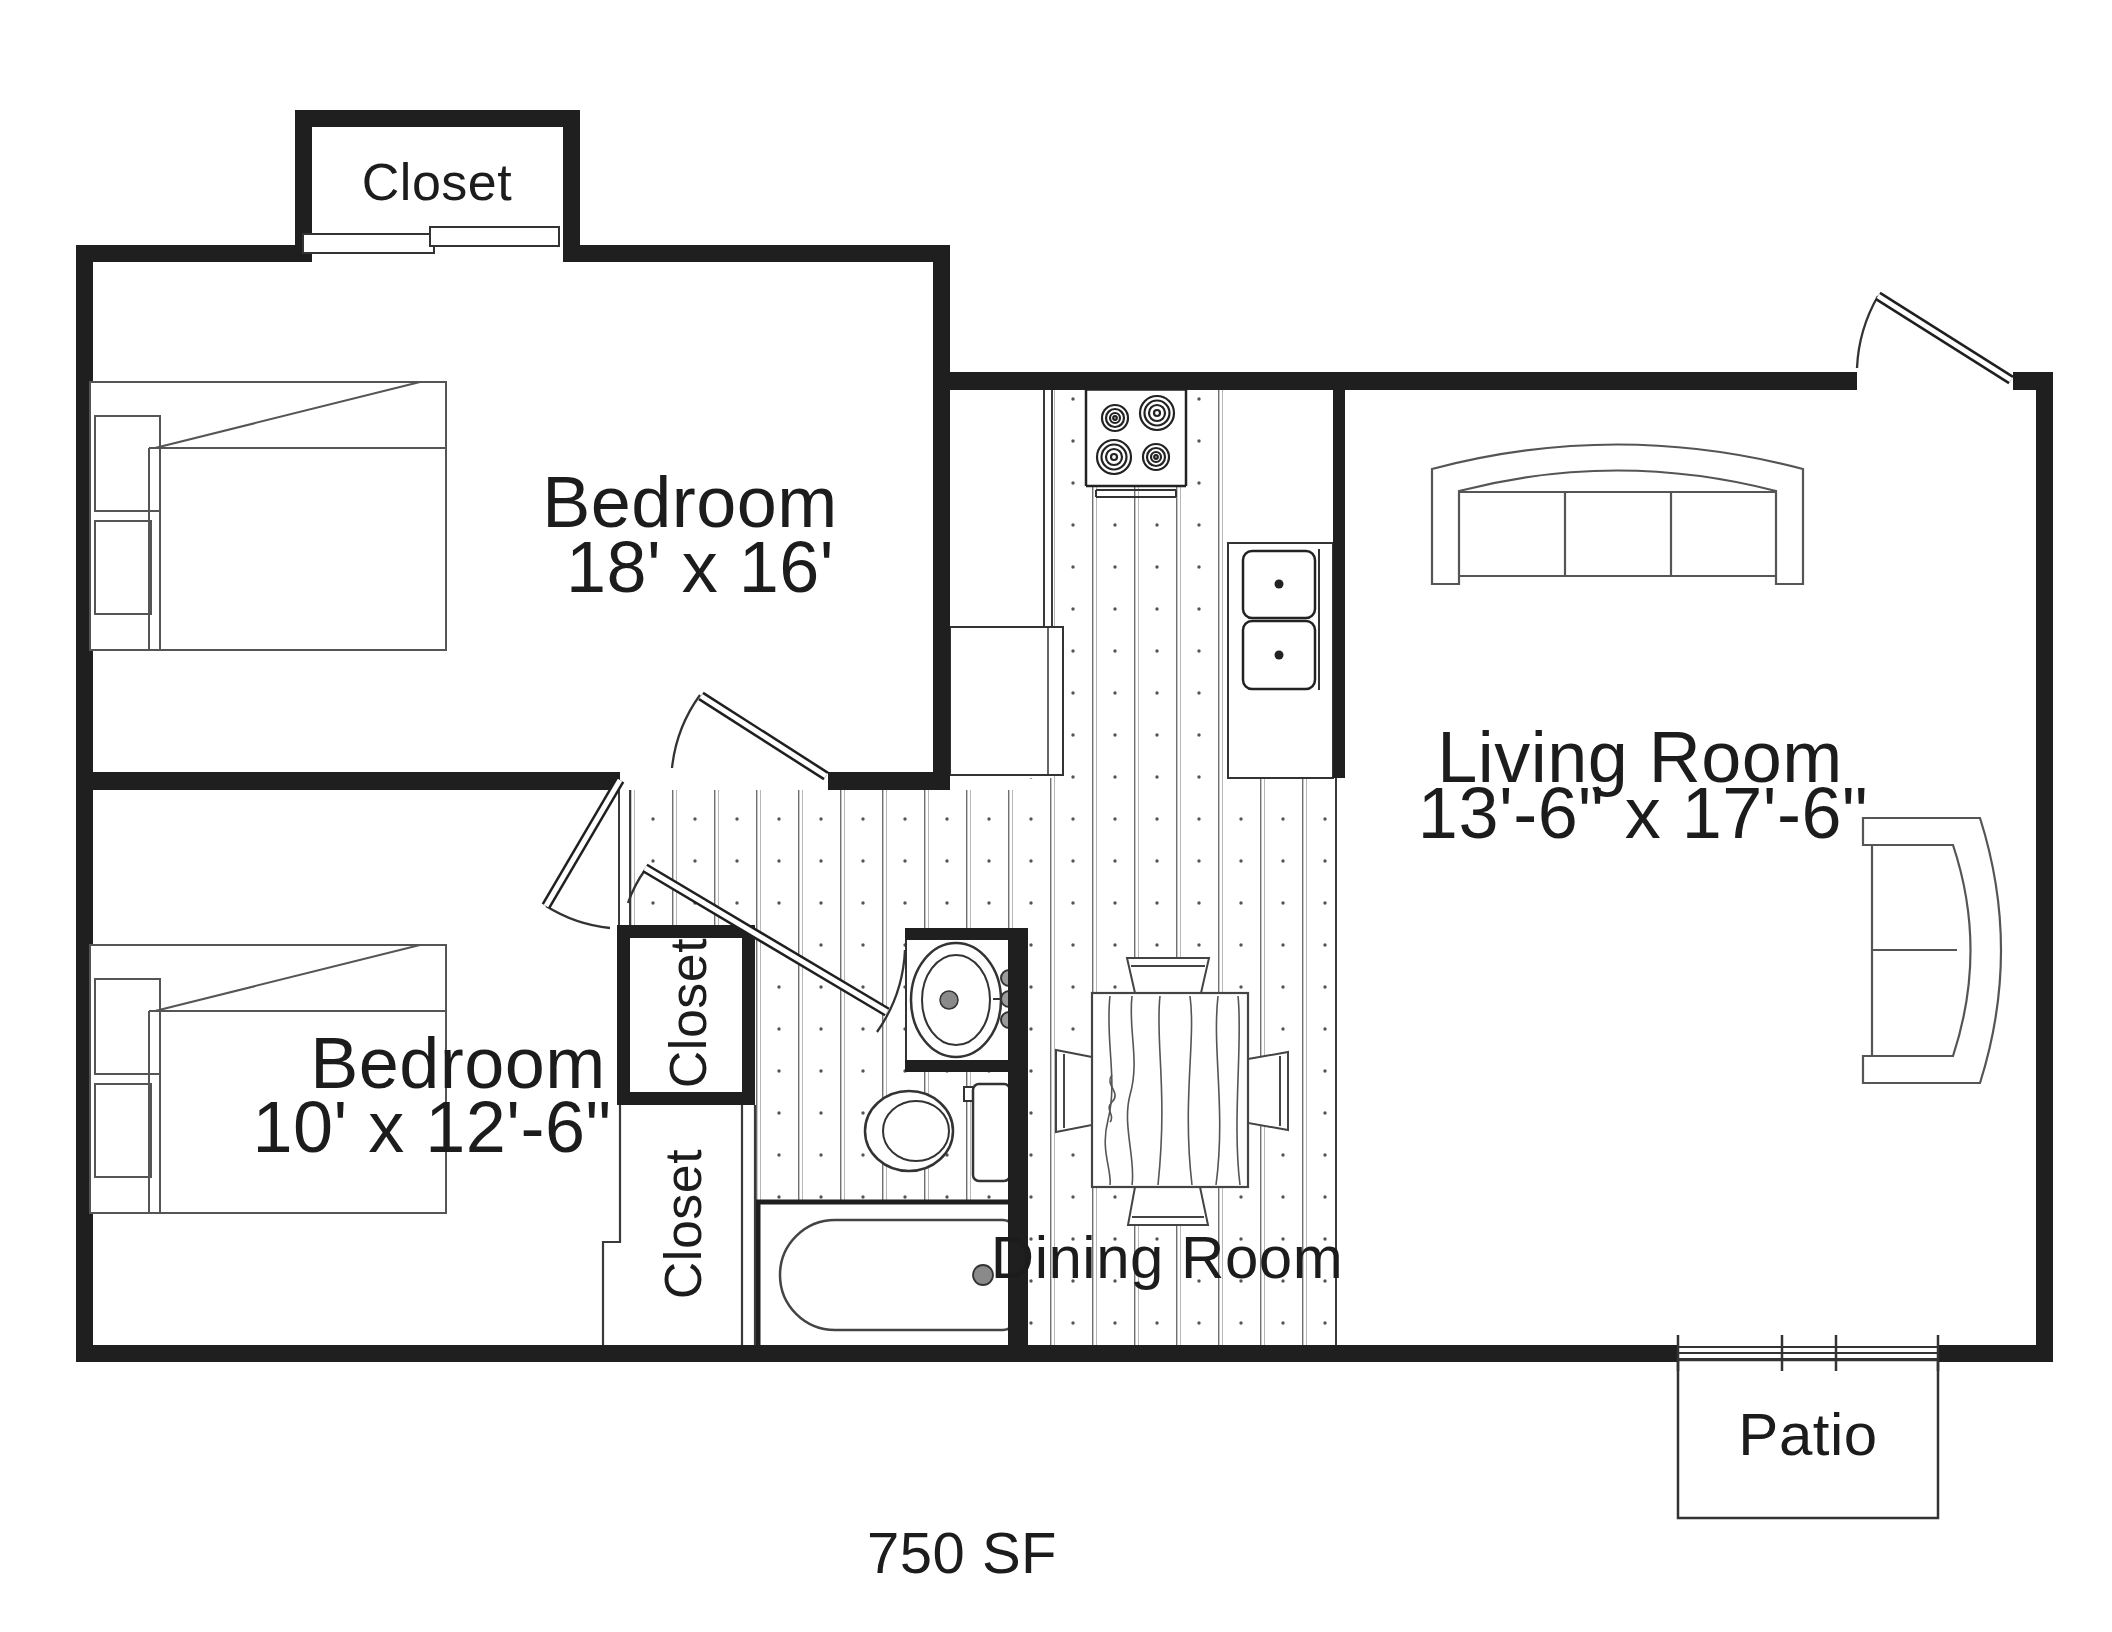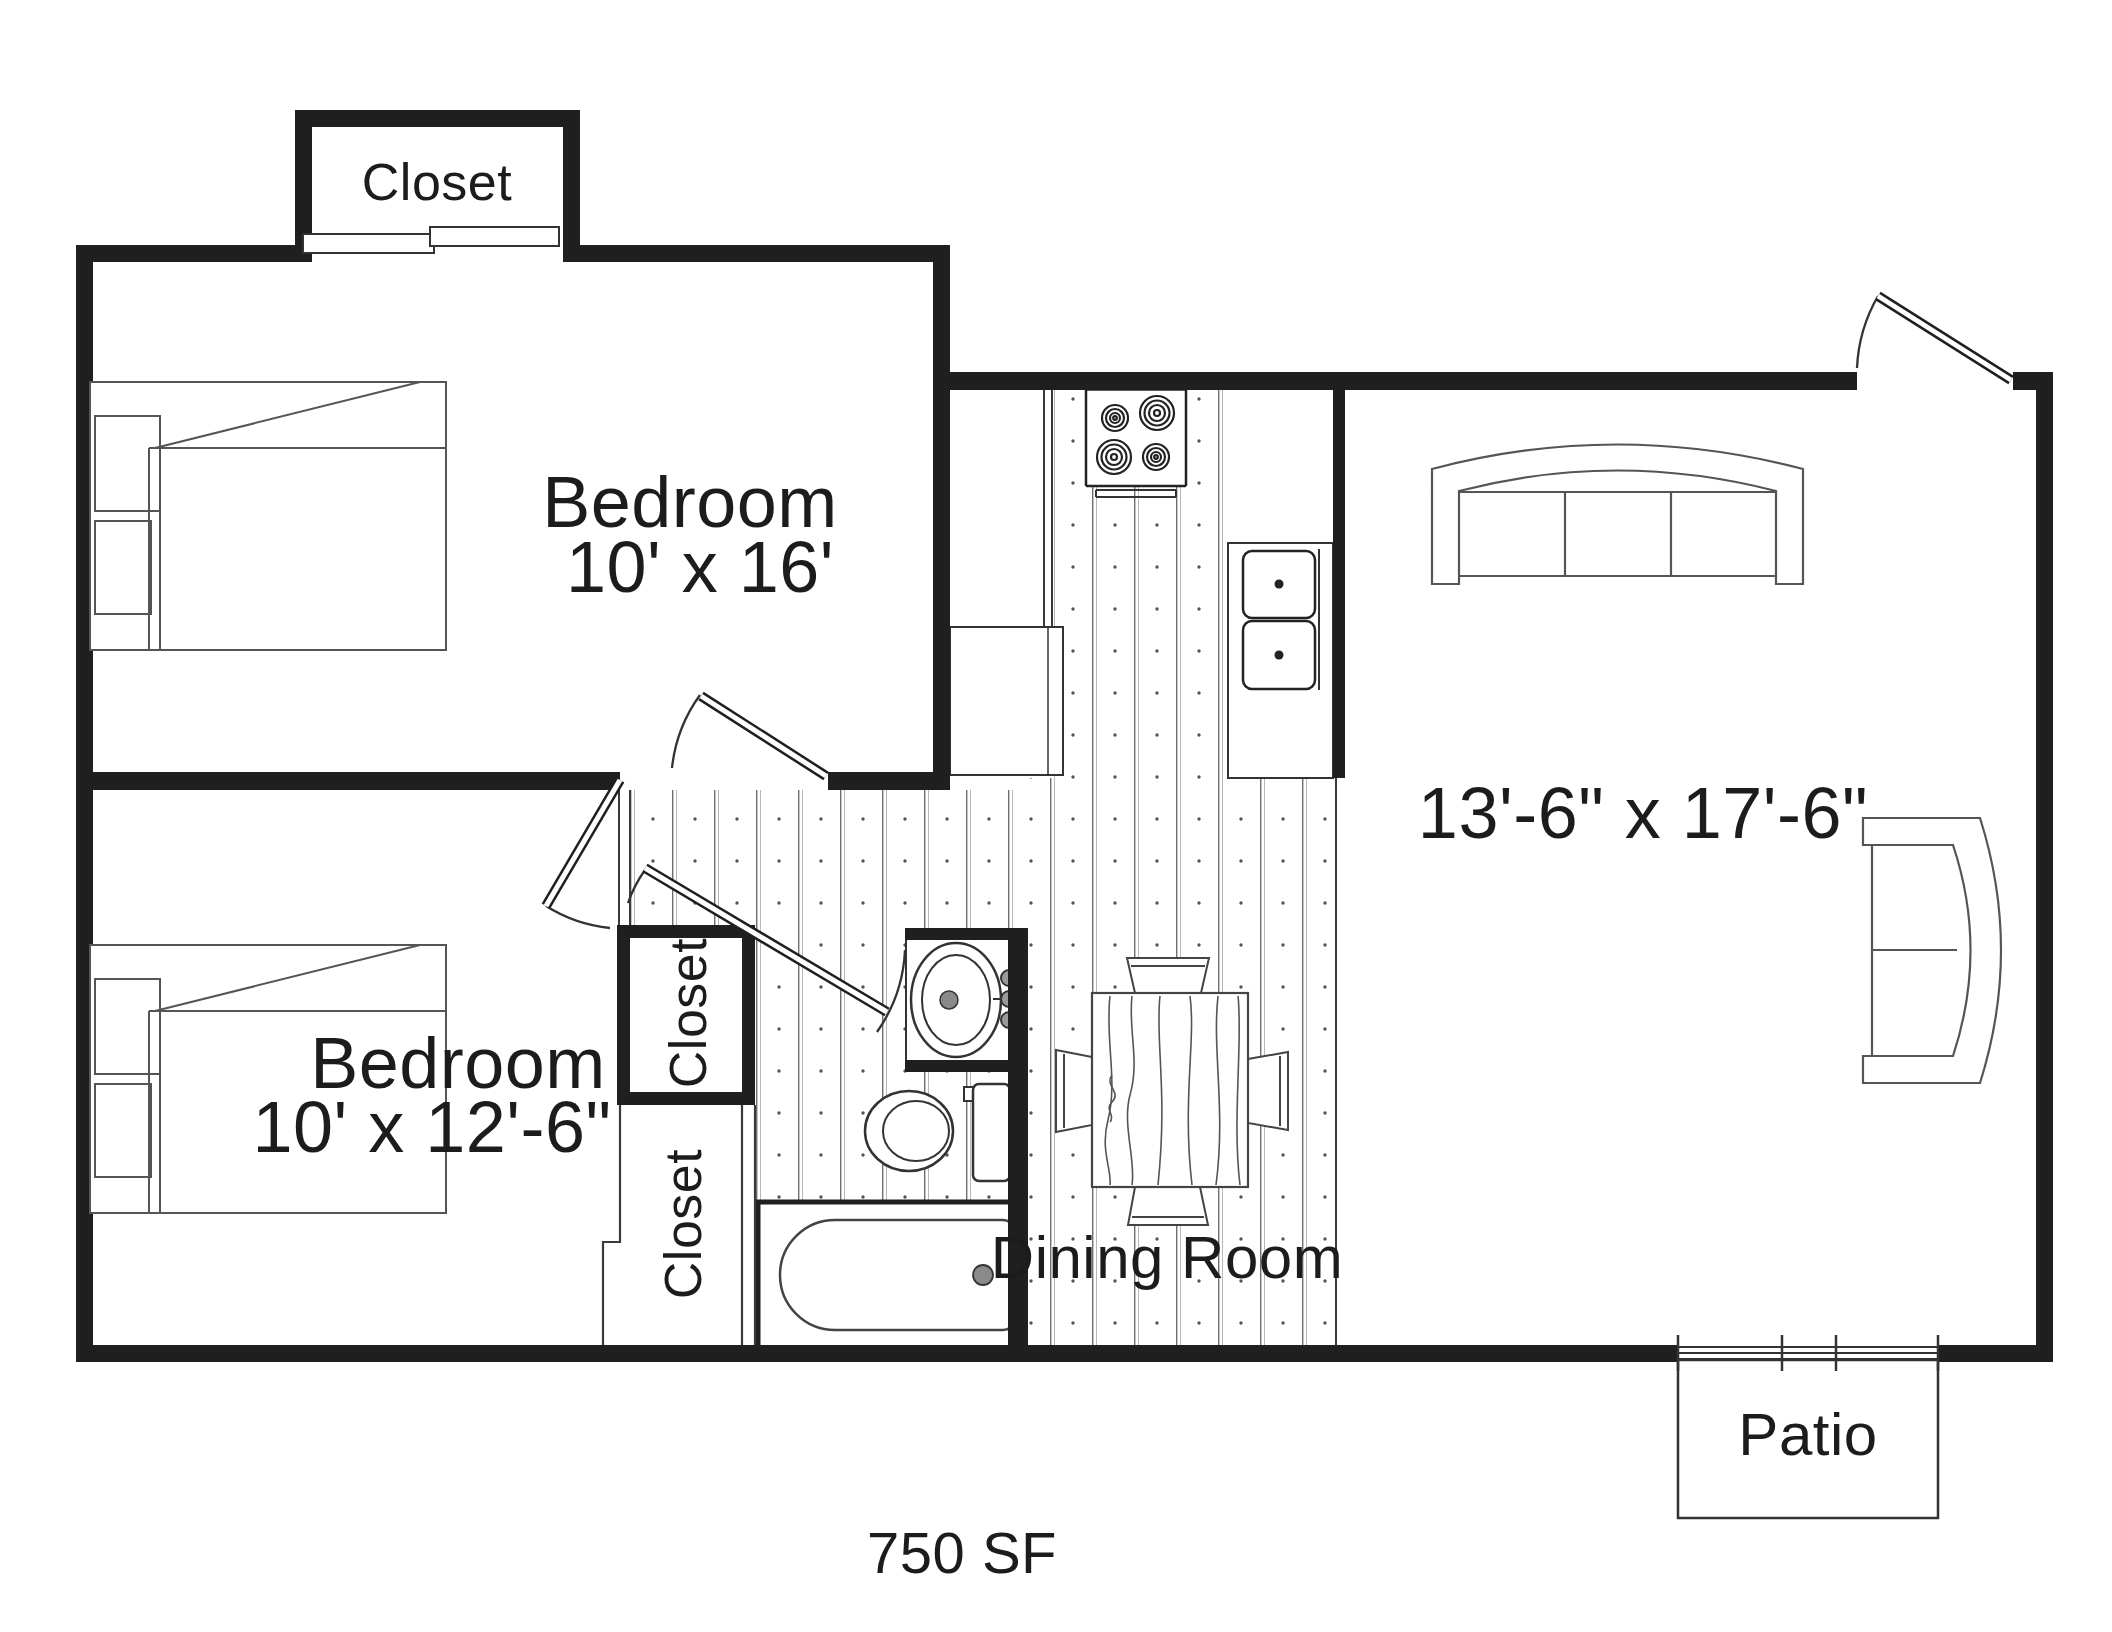--- a/index.html
+++ b/index.html
@@ -277,22 +277,23 @@
       <path d="M1218,996 C1212,1050 1226,1110 1216,1185"></path>
       <path d="M1238,996 C1243,1040 1232,1120 1240,1185"></path>
       <path d="M1112,1075 C1104,1085 1122,1092 1112,1102 C1104,1110 1116,1115 1110,1122"></path>
     </g>
   </g>
 </svg>
 
 <div class="lbl f52" style="left:437px;top:182px">Closet</div>
 
 <div class="lbl f56" style="left:690px;top:502px">Bedroom</div>
-<div class="lbl f56" style="left:700px;top:567px">10' x 16'</div>
-
+<div class="lbl f56" style="left:700px;top:567px">18' x 16'</div>
+
+<div class="lbl f56" style="left:1640px;top:757px">Living Room</div>
 <div class="lbl f56" style="left:1643px;top:813px">13'-6" x 17'-6"</div>
 
 <div class="lbl f56" style="left:458px;top:1063px">Bedroom</div>
 <div class="lbl f56" style="left:432px;top:1127px">10' x 12'-6"</div>
 
 <div class="lbl f52 vert" style="left:688px;top:1013px">Closet</div>
 <div class="lbl f52 vert" style="left:683px;top:1224px">Closet</div>
 
 <div class="lbl f54" style="left:1167px;top:1257px">Dining Room</div>
 

